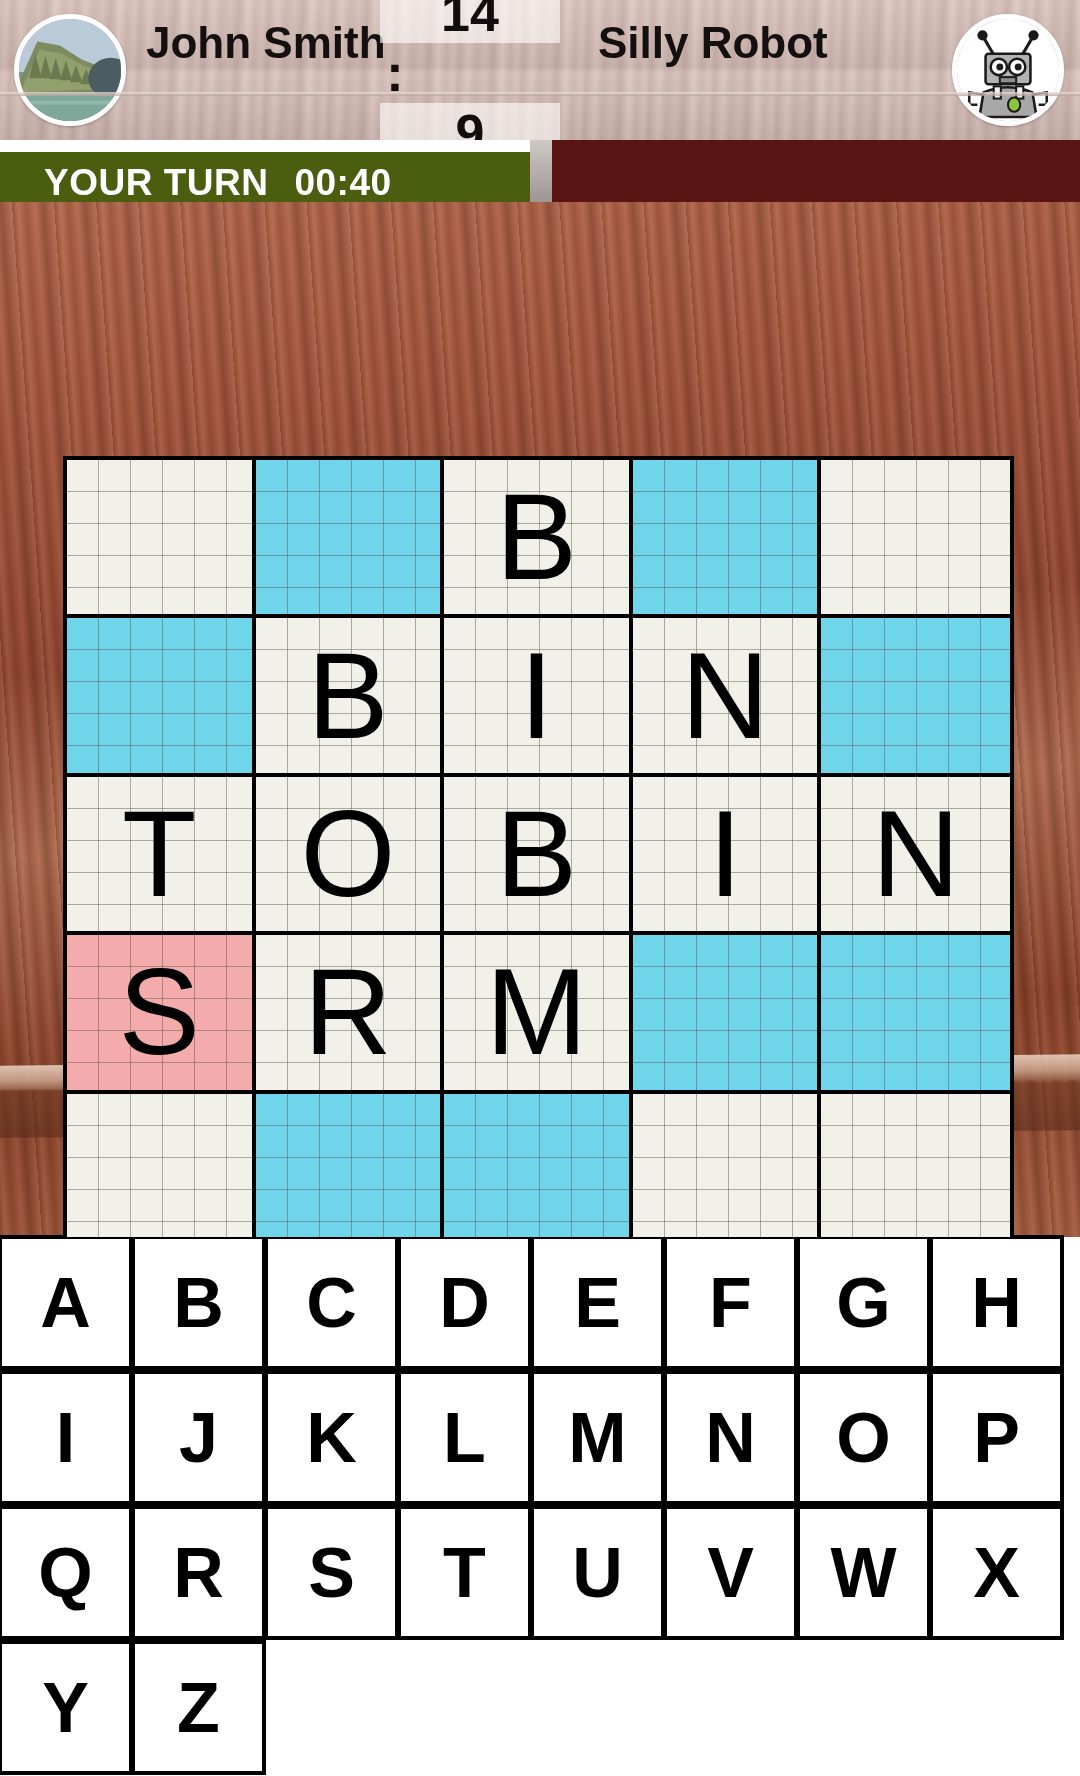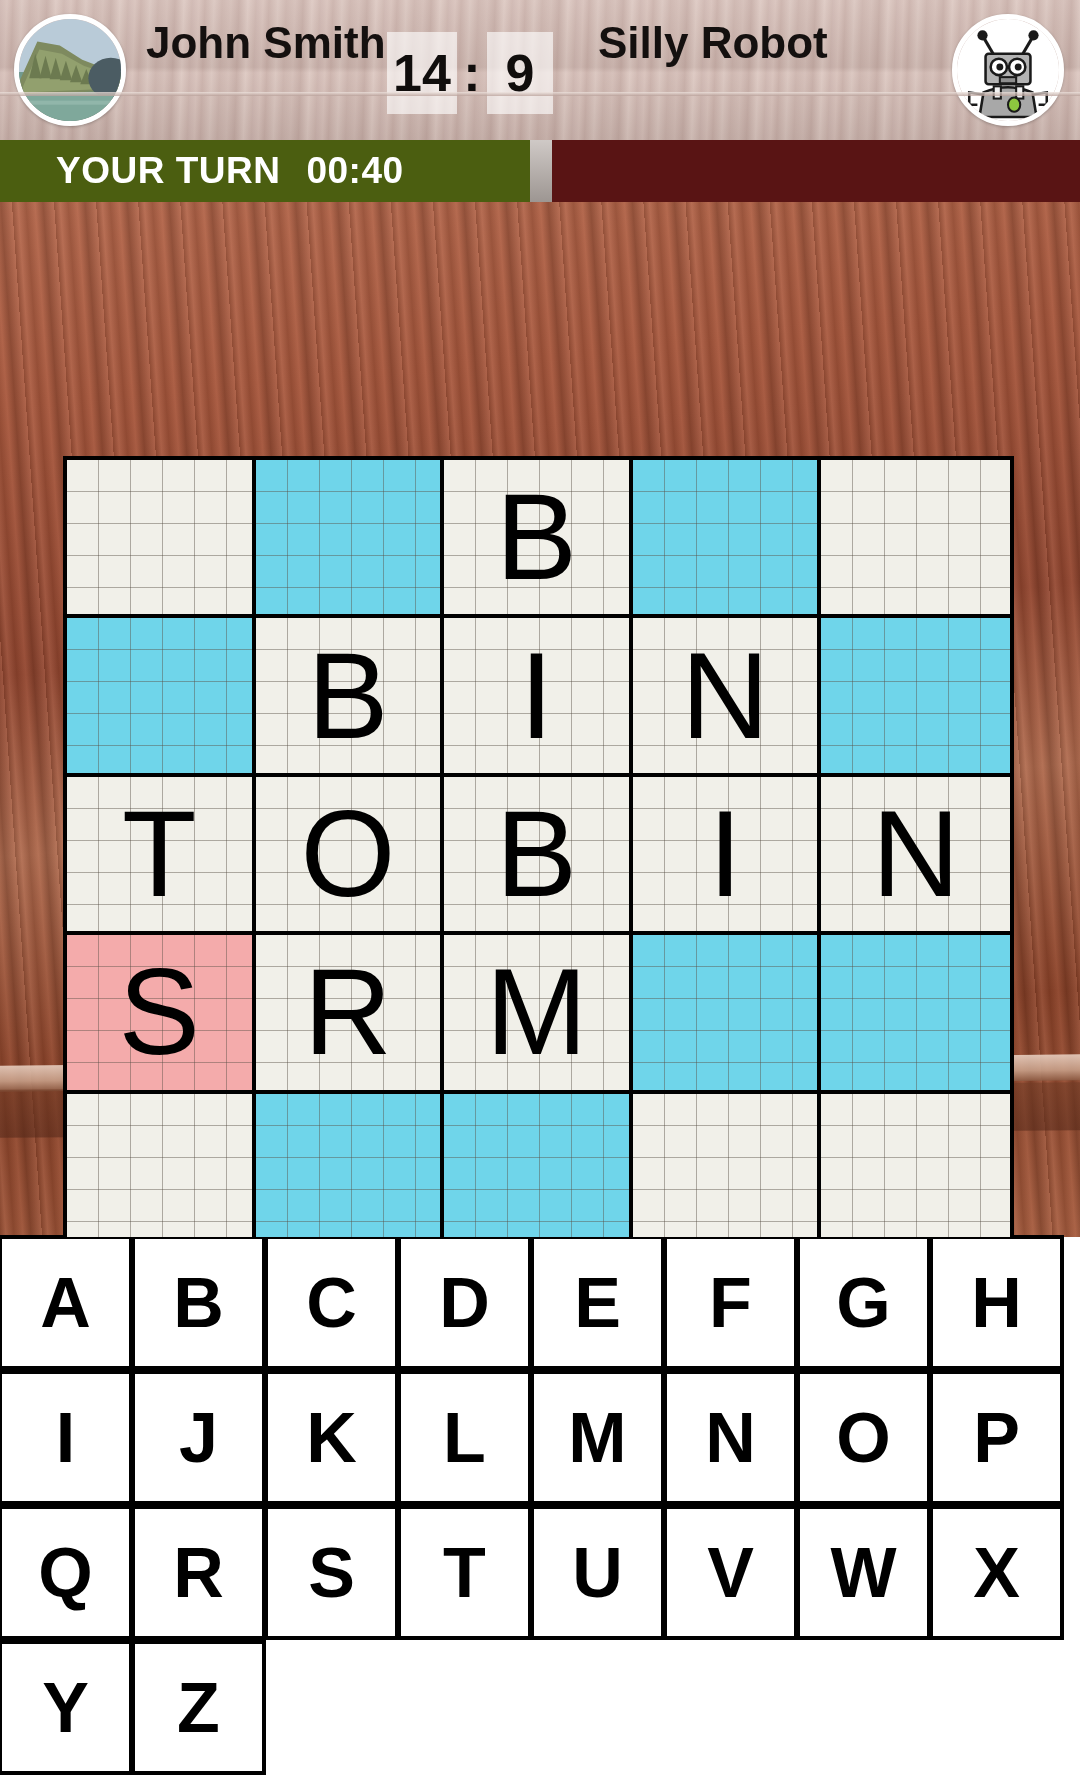--- a/index.html
+++ b/index.html
@@ -40,21 +40,21 @@
 
   .player-name {
     position:absolute; top:16px; height:54px; line-height:54px;
     font-size:44px; font-weight:bold; color:#14100f; white-space:nowrap;
   }
   #name-left  { left:146px; }
   #name-right { left:598px; }
 
   #score {
     position:absolute; left:380px; top:32px; width:180px; height:82px;
-    display:flex; align-items:stretch; justify-content:center;
+    display:flex; align-items:stretch; justify-content:center;flex-direction:column;
   }
   .score-box {
     background:rgba(255,255,255,.62);
     display:flex; align-items:center; justify-content:center;
     font-size:52px; font-weight:bold; color:#100d0c;
     min-width:66px; padding:0 6px;
   }
   .score-sep {
     display:flex; align-items:center; justify-content:center;
     width:30px; font-size:52px; font-weight:bold; color:#100d0c;
@@ -62,21 +62,21 @@
 
   
   #turnbar {
     position:absolute; left:0; top:140px; width:1080px; height:62px;
     display:flex;
   }
   #turn-you {
     width:530px; height:100%; background:#4b5e10;
     display:flex; align-items:center; color:#fff;
     font-size:37px; font-weight:bold; letter-spacing:.5px;
-    padding-left:56px; gap:26px;
+    padding-left:44px; gap:26px;margin-top:12px;
   }
   #turn-gap { width:22px; height:100%;
     background:linear-gradient(180deg,#cfc9c6,#9d9692); }
   #turn-opp { flex:1; height:100%; background:#591414; }
 
   
   #board-area {
     position:absolute; left:0; top:202px; width:1080px; height:1035px;
     background:
       repeating-linear-gradient(86deg,

